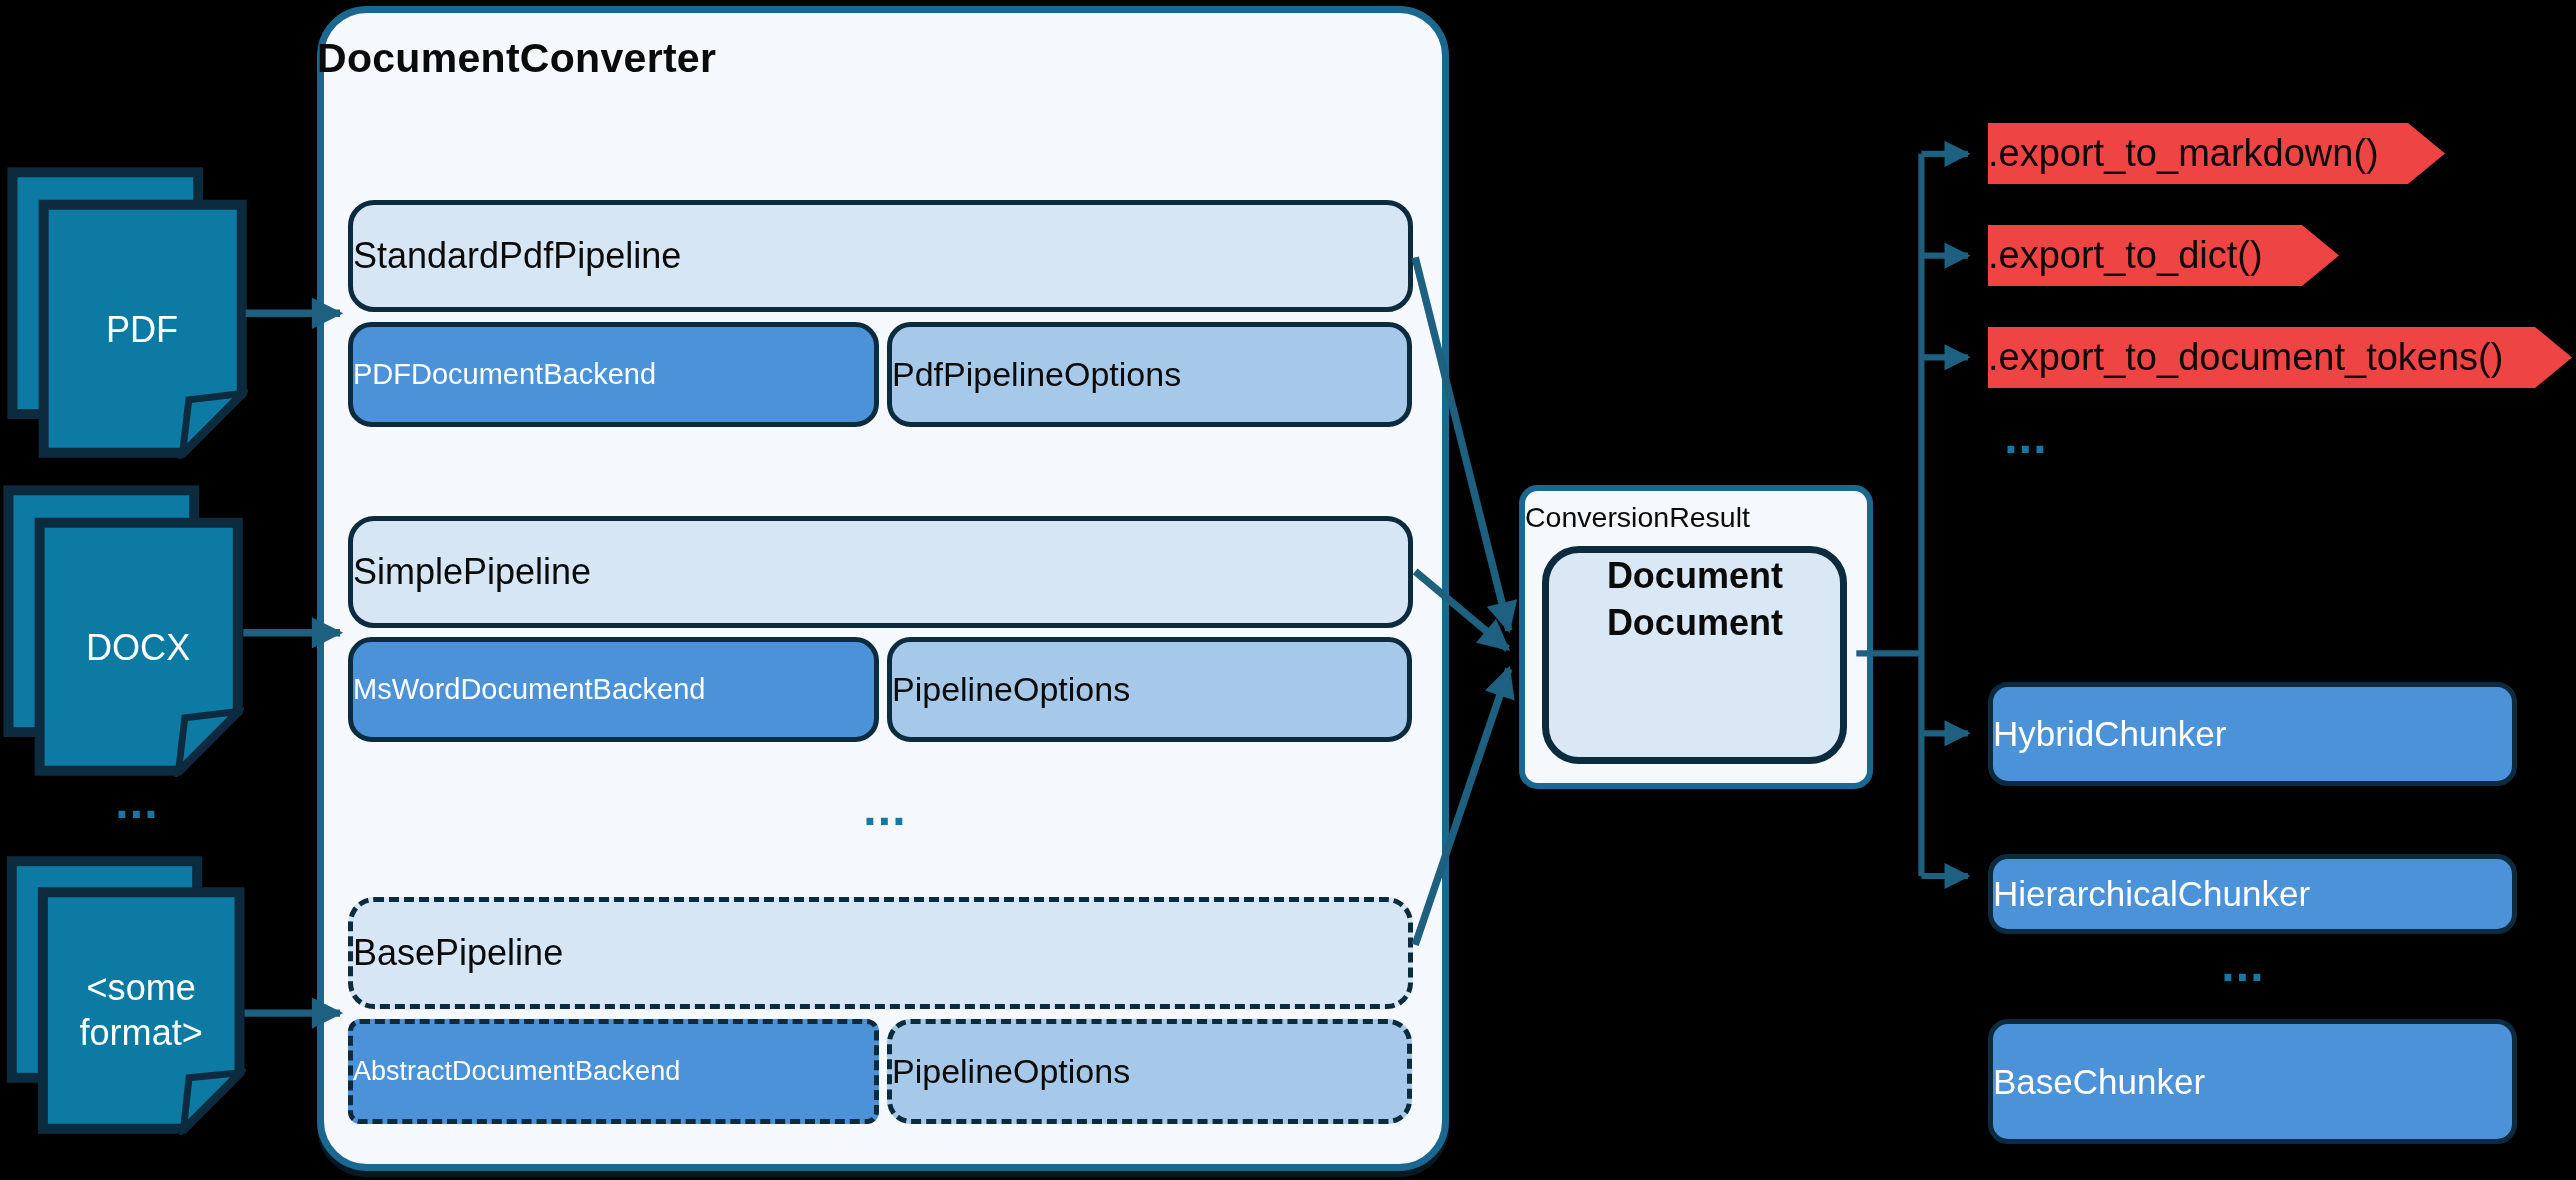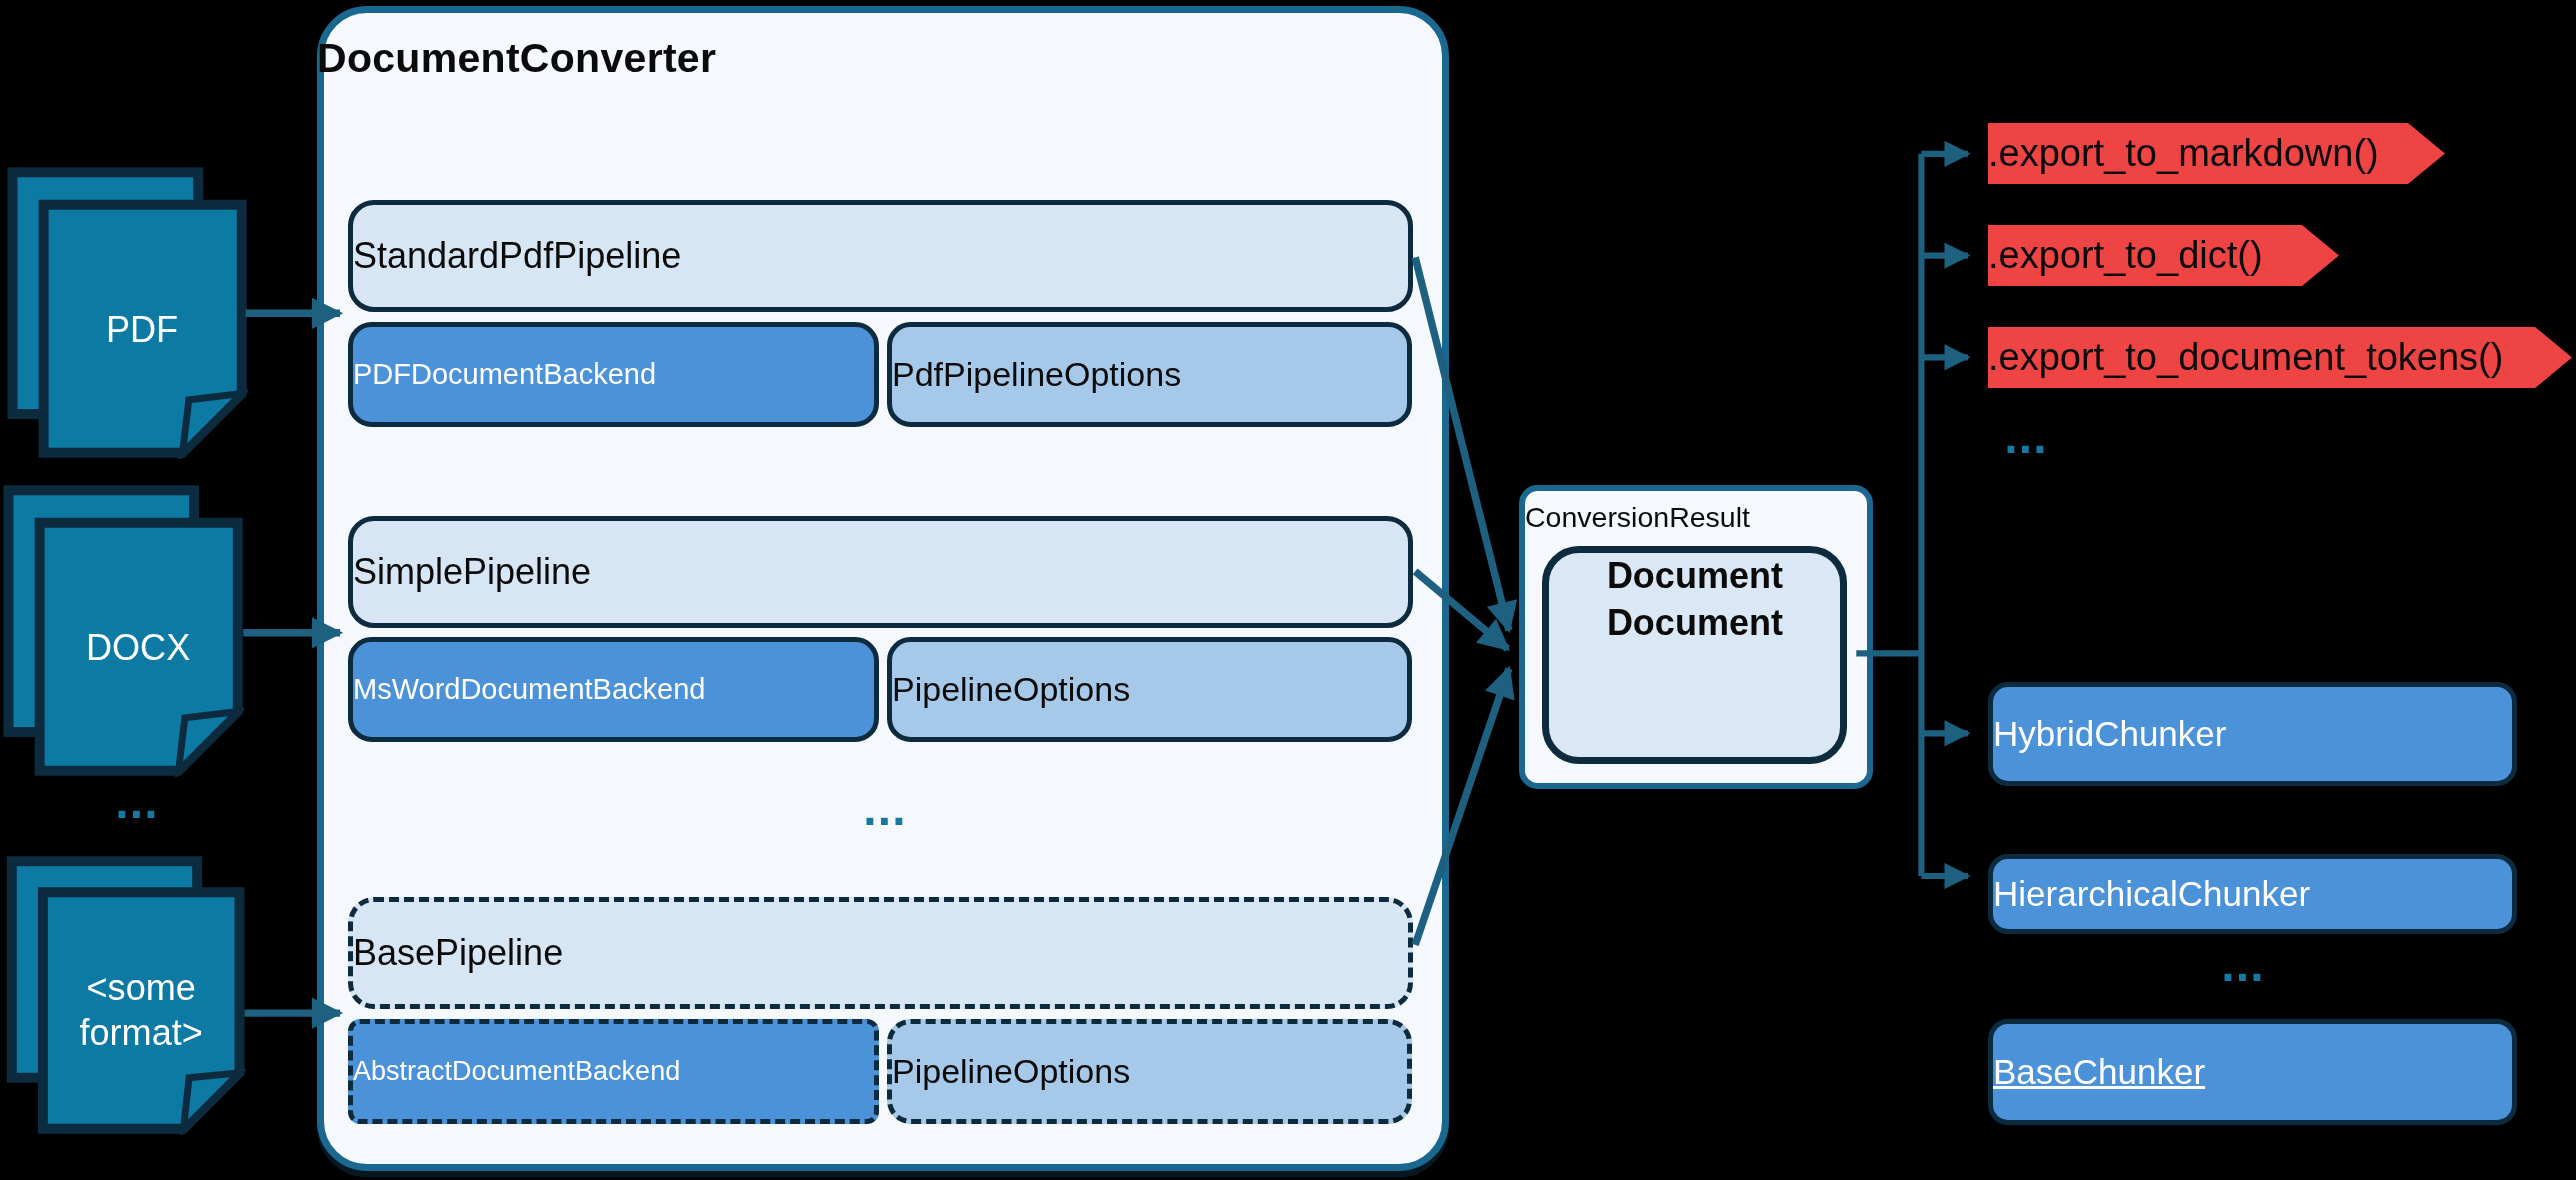--- a/index.html
+++ b/index.html
@@ -110,21 +110,21 @@
 <div class="abs center pennant" style="left:1988px; top:225px; width:351px; height:61px;">.export_to_dict()</div>
 <div class="abs center pennant" style="left:1988px; top:327px; width:584px; height:61px;">.export_to_document_tokens()</div>
 
 <span class="abs dots" style="left:2026px; top:437px;">...</span>
 
 <div class="abs center chunker" style="left:1988px; top:682px; width:529px; height:104px;">HybridChunker</div>
 <div class="abs center chunker" style="left:1988px; top:854px; width:529px; height:80px;">HierarchicalChunker</div>
 
 <span class="abs dots" style="left:2243px; top:965px;">...</span>
 
-<div class="abs center chunker dashed" style="left:1988px; top:1019px; width:529px; height:106px;text-decoration:underline;">BaseChunker</div>
+<div class="abs center chunker dashed" style="left:1988px; top:1019px; width:529px; height:125px;">BaseChunker</div>
 
 <svg class="abs" style="left:0; top:0; pointer-events:none;" width="2576" height="1180" viewBox="0 0 4152 1902">
   <defs>
     <marker id="arrow" viewBox="0 0 10 10" refX="9" refY="5" markerWidth="4.6" markerHeight="4.2" orient="auto-start-reverse" markerUnits="strokeWidth">
       <path d="M 0 0 L 10 5 L 0 10 z" fill="#1d6080"></path>
     </marker>
   </defs>
 
   <line x1="396" y1="505" x2="548" y2="505" stroke="#1d6080" stroke-width="12" marker-end="url(#arrow)"></line>
   <line x1="392" y1="1020" x2="548" y2="1020" stroke="#1d6080" stroke-width="12" marker-end="url(#arrow)"></line>

